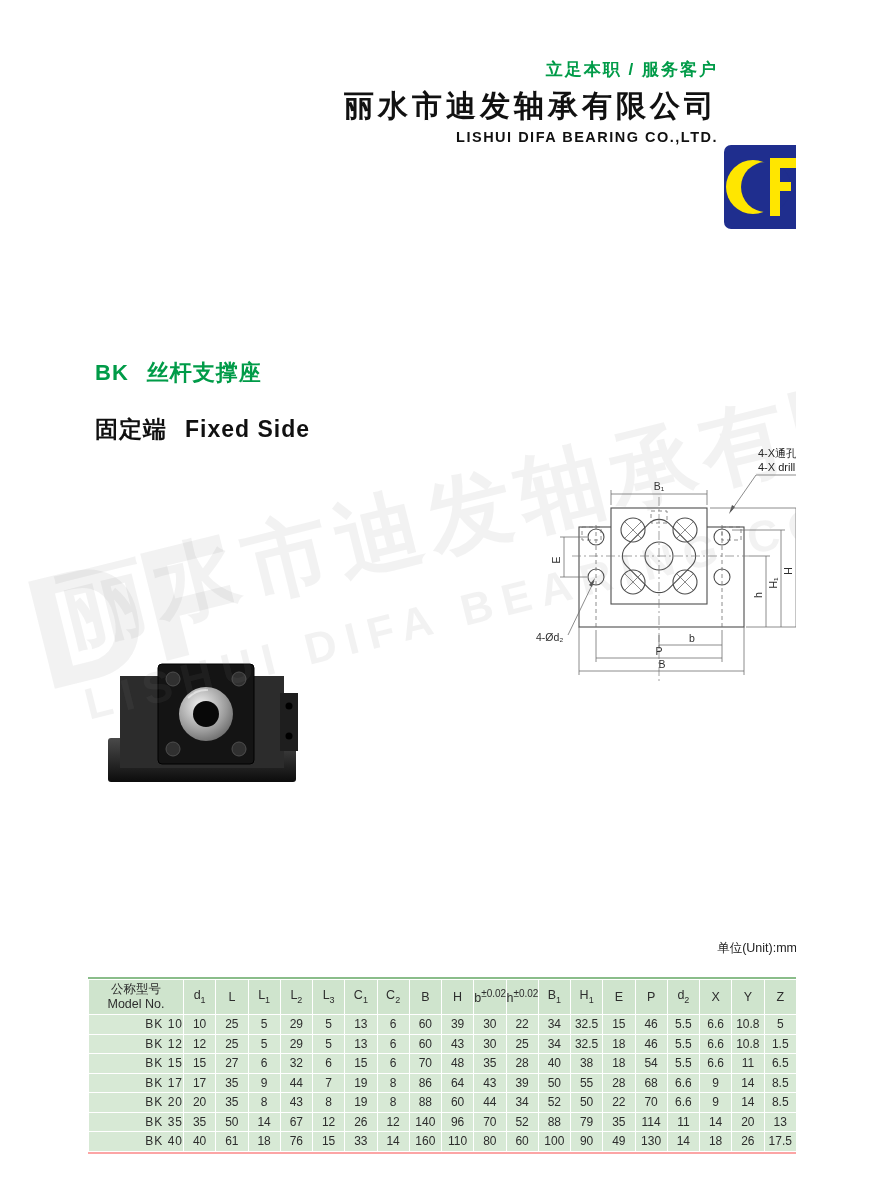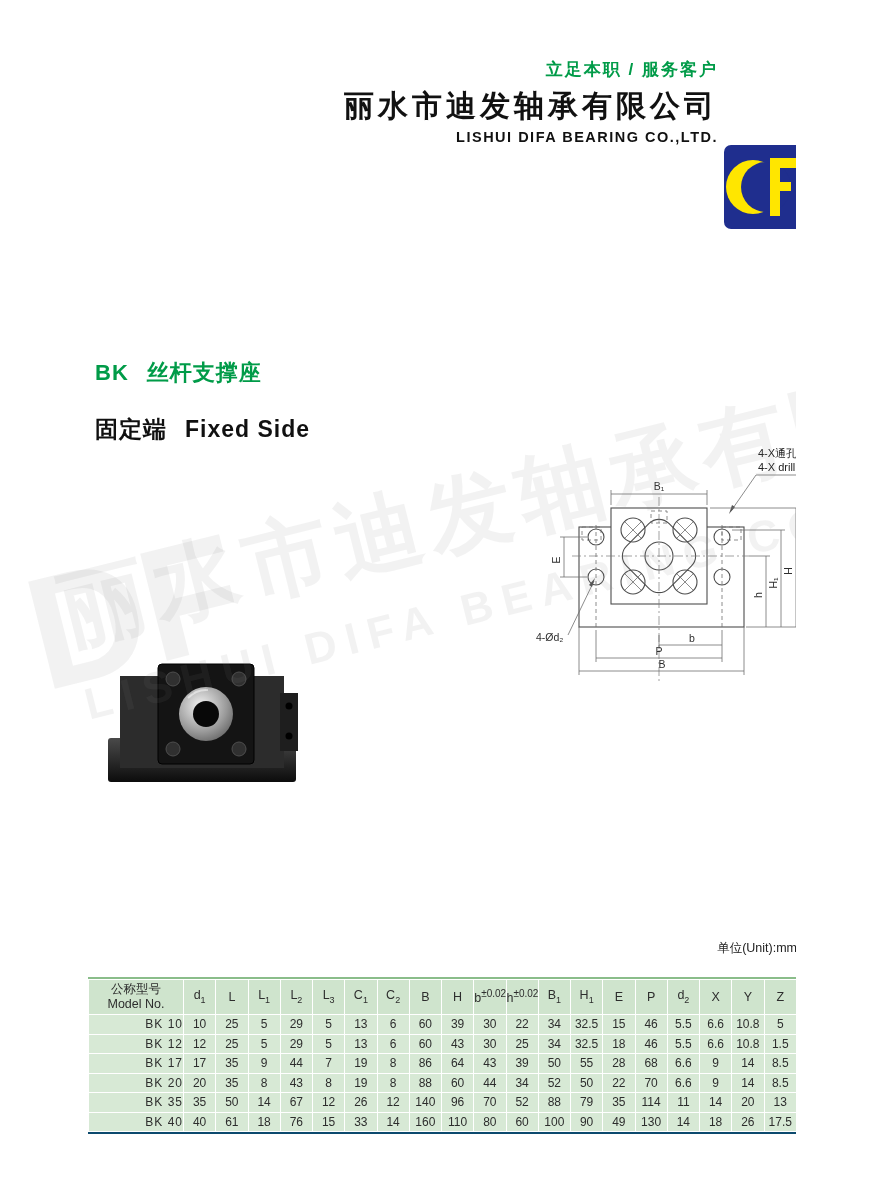--- a/index.html
+++ b/index.html
@@ -15,21 +15,21 @@
   .regmark{position:absolute;top:48px;left:806px;font-size:15px;color:#333;}
 
   
   .sec-line1{position:absolute;font-size:22px;font-weight:bold;color:#009b48;letter-spacing:1px;}
   .sec-line2{position:absolute;font-size:23px;font-weight:bold;color:#101010;letter-spacing:1px;}
   .gap{display:inline-block;width:18px;}
 
   .unit-label{position:absolute;width:200px;text-align:right;font-size:12.5px;color:#222;}
 
   
-  .dtable{position:absolute;left:88px;width:709px;border-top:2px solid #8abd8a;border-bottom:2px solid #0c4a6e;}
+  .dtable{position:absolute;left:88px;width:709px;border-top:2px solid #8abd8a;border-bottom:2px solid #fca5a5;}
   .dtable table{border-collapse:collapse;width:100%;table-layout:fixed;font-size:12px;color:#2d2d2d;}
   .dtable th,.dtable td{background:#d7e9d5;border:1px solid #fff;text-align:center;padding:1px 0;height:16.5px;font-weight:normal;}
   .dtable th{background:#cfe4cd;font-size:12.5px;line-height:1.2;padding:2px 0;}
   .dtable th sub,.dtable td sub{font-size:9px;}
   .dtable th sup{font-size:10px;}
   .dtable .model{letter-spacing:1px;text-align:right;}
 
   
   svg text{font-family:"Liberation Sans",sans-serif;}
   .oln{stroke:#4d4d4d;stroke-width:1.1;fill:none;}
@@ -315,20 +315,42 @@
             <td>34</td>
             <td>32.5</td>
             <td>18</td>
             <td>46</td>
             <td>5.5</td>
             <td>6.6</td>
             <td>10.8</td>
             <td>1.5</td>
           </tr>
           <tr>
+            <td class="model">BK 15</td>
+            <td>15</td>
+            <td>27</td>
+            <td>6</td>
+            <td>32</td>
+            <td>6</td>
+            <td>15</td>
+            <td>6</td>
+            <td>70</td>
+            <td>48</td>
+            <td>35</td>
+            <td>28</td>
+            <td>40</td>
+            <td>38</td>
+            <td>18</td>
+            <td>54</td>
+            <td>5.5</td>
+            <td>6.6</td>
+            <td>11</td>
+            <td>6.5</td>
+          </tr>
+          <tr>
             <td class="model">BK 17</td>
             <td>17</td>
             <td>35</td>
             <td>9</td>
             <td>44</td>
             <td>7</td>
             <td>19</td>
             <td>8</td>
             <td>86</td>
             <td>64</td>

